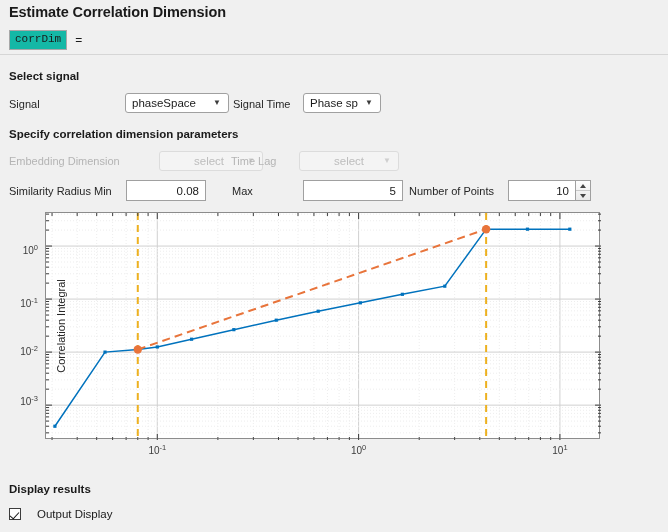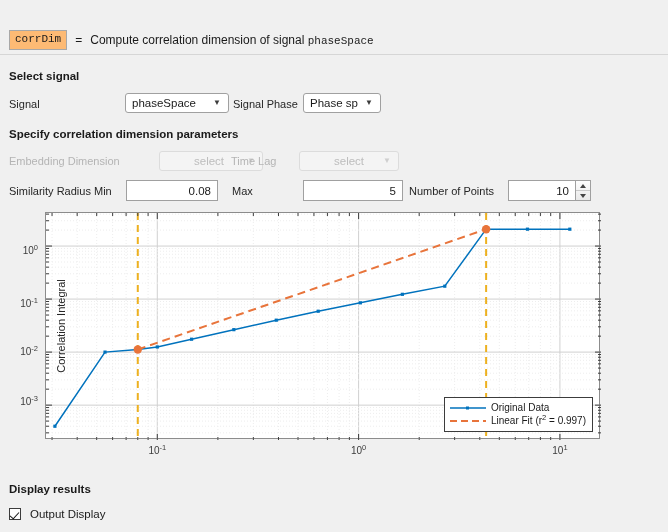--- a/index.html
+++ b/index.html
@@ -51,21 +51,21 @@
     position:absolute;left:5px;width:2px;height:2px;background:#4d4d4d;border-radius:50%;
   }
   .kebab i:nth-child(1){top:2px}.kebab i:nth-child(2){top:6px}.kebab i:nth-child(3){top:10px}
 
   
   #sigline {
     position:absolute; left:0; top:26px; width:668px; height:28px;
     display:flex; align-items:center; padding-left:9px;
   }
   .codechip {
-    border:1px solid #a8a8a8;background:#fdba74;
+    border:1px solid #a8a8a8;background:#14b8a6;
     font-family:"Liberation Mono", monospace;font-size:11px;
     padding:2px 5px 3px 5px;line-height:1.1;
   }
   .eq { margin:0 8px; font-size:12px; }
   .sigtxt { font-size:12px; }
   .sigtxt .mono { font-family:"Liberation Mono", monospace; font-size:11px; }
   #hrule { position:absolute;left:0;top:54px;width:668px;height:1px;background:#d6d6d6; }
 
   
   .sect-hdr { position:absolute; font-size:11.5px; font-weight:bold; color:#1a1a1a; }
@@ -132,68 +132,68 @@
   #legend {
     position:absolute; right:6px; bottom:6px;
     background:#fff; border:1px solid #3c3c3c;
     padding:3px 6px 4px 5px; font-size:10px; color:#1a1a1a;
   }
   .lgrow { display:flex; align-items:center; gap:5px; height:13px; white-space:nowrap; }
   .lgsw { width:36px; height:10px; position:relative; flex:none; }
 
   
   #disp-hdr { position:absolute; left:9px; top:483px; font-size:11.5px; font-weight:bold; }
-  #outdisp { position:absolute; left:9px; top:508px; display:flex; align-items:center; gap:9px; }
+  #outdisp { position:absolute; left:9px; top:508px; display:flex; align-items:center; gap:16px; }
   #outdisp .cbx { width:12px;height:12px; }
   #outdisp .cbx.checked::after { left:2px;top:1px;width:4px;height:8px; }
   #outdisp-lbl { font-size:11.5px; color:#1a1a1a; }
 </style>
 </head>
 <body>
 
 <div id="titlebar">
+  <div id="app-title">Estimate Correlation Dimension</div>
 </div>
 
 <div id="sigline">
   <span class="codechip">corrDim</span>
   <span class="eq">=</span>
-  <span class="sigtxt"><span>Compute correlation dimension of signal </span><span class="mono">phaseSpace</span></span>
 </div>
 <div id="hrule"></div>
 
 <div class="sect-hdr" style="left:9px;top:70px">Select signal</div>
 
 <div class="flabel" style="left:9px;top:98px">Signal</div>
 <div class="ddl" style="left:125px;top:93px;width:104px">
   <span class="val">phaseSpace</span>
   <span class="arw">▼</span>
 </div>
 
-<div class="flabel" style="left:233px;top:98px">Signal Phase</div>
+<div class="flabel" style="left:233px;top:98px">Signal Time</div>
 <div class="ddl" style="left:303px;top:93px;width:78px">
   <span class="val">Phase space</span>
   <span class="arw">▼</span>
 </div>
 
 <div class="sect-hdr" style="left:9px;top:128px">Specify correlation dimension parameters</div>
 
 <div class="flabel dis" style="left:9px;top:155px">Embedding Dimension</div>
 <div class="ddl dis" style="left:159px;top:151px;width:104px">
   <span class="val">select</span>
   <span class="arw">▼</span>
 </div>
 
 <div class="flabel dis" style="left:231px;top:155px">Time Lag</div>
 <div class="ddl dis" style="left:299px;top:151px;width:100px">
   <span class="val">select</span>
   <span class="arw">▼</span>
 </div>
 
 <div class="flabel" style="left:9px;top:185px">Similarity Radius Min</div>
-<div class="tfield" style="left:126px;top:180px;width:92px">0.08</div>
+<div class="tfield" style="left:126px;top:180px;width:80px">0.08</div>
 
 <div class="flabel" style="left:232px;top:185px">Max</div>
 <div class="tfield" style="left:303px;top:180px;width:100px">5</div>
 
 <div class="flabel" style="left:409px;top:185px">Number of Points</div>
 <div class="tfield" style="left:508px;top:180px;width:68px">10</div>
 <div class="spin" style="left:576px;top:180px">
   <div>
       <span class="up"></span>
     </div>
@@ -435,38 +435,19 @@
 
   <div class="ytick" style="top:32px"><span>10</span><sup>0</sup></div>
   <div class="ytick" style="top:85px"><span>10</span><sup>-1</sup></div>
   <div class="ytick" style="top:133px"><span>10</span><sup>-2</sup></div>
   <div class="ytick" style="top:183px"><span>10</span><sup>-3</sup></div>
 
   <div class="xtick" id="xt0" style="left: 111.292px;"><span>10</span><sup>-1</sup></div>
   <div class="xtick" id="xt1" style="left: 312.6px;"><span>10</span><sup>0</sup></div>
   <div class="xtick" id="xt2" style="left: 513.909px;"><span>10</span><sup>1</sup></div>
 
-  <div id="legend">
-    <div class="lgrow">
-      <span class="lgsw">
-        <svg width="36" height="10">
-            <line x1="0" y1="5" x2="36" y2="5" stroke="#0072bd" stroke-width="1.4"></line>
-            <rect x="16" y="3.5" width="3" height="3" fill="#0072bd"></rect>
-          </svg>
-      </span>
-      <span>Original Data</span>
-    </div>
-    <div class="lgrow">
-      <span class="lgsw">
-        <svg width="36" height="10">
-            <line x1="0" y1="5" x2="36" y2="5" stroke="#e8743b" stroke-width="2" stroke-dasharray="7,4"></line>
-          </svg>
-      </span>
-      <span><span>Linear Fit (r</span><sup>2</sup><span> = 0.997)</span></span>
-    </div>
-  </div>
 </div>
 
 <div id="disp-hdr">Display results</div>
 <div id="outdisp">
   <span class="cbx checked"></span>
   <span id="outdisp-lbl">Output Display</span>
 </div>
 
 </body></html>

